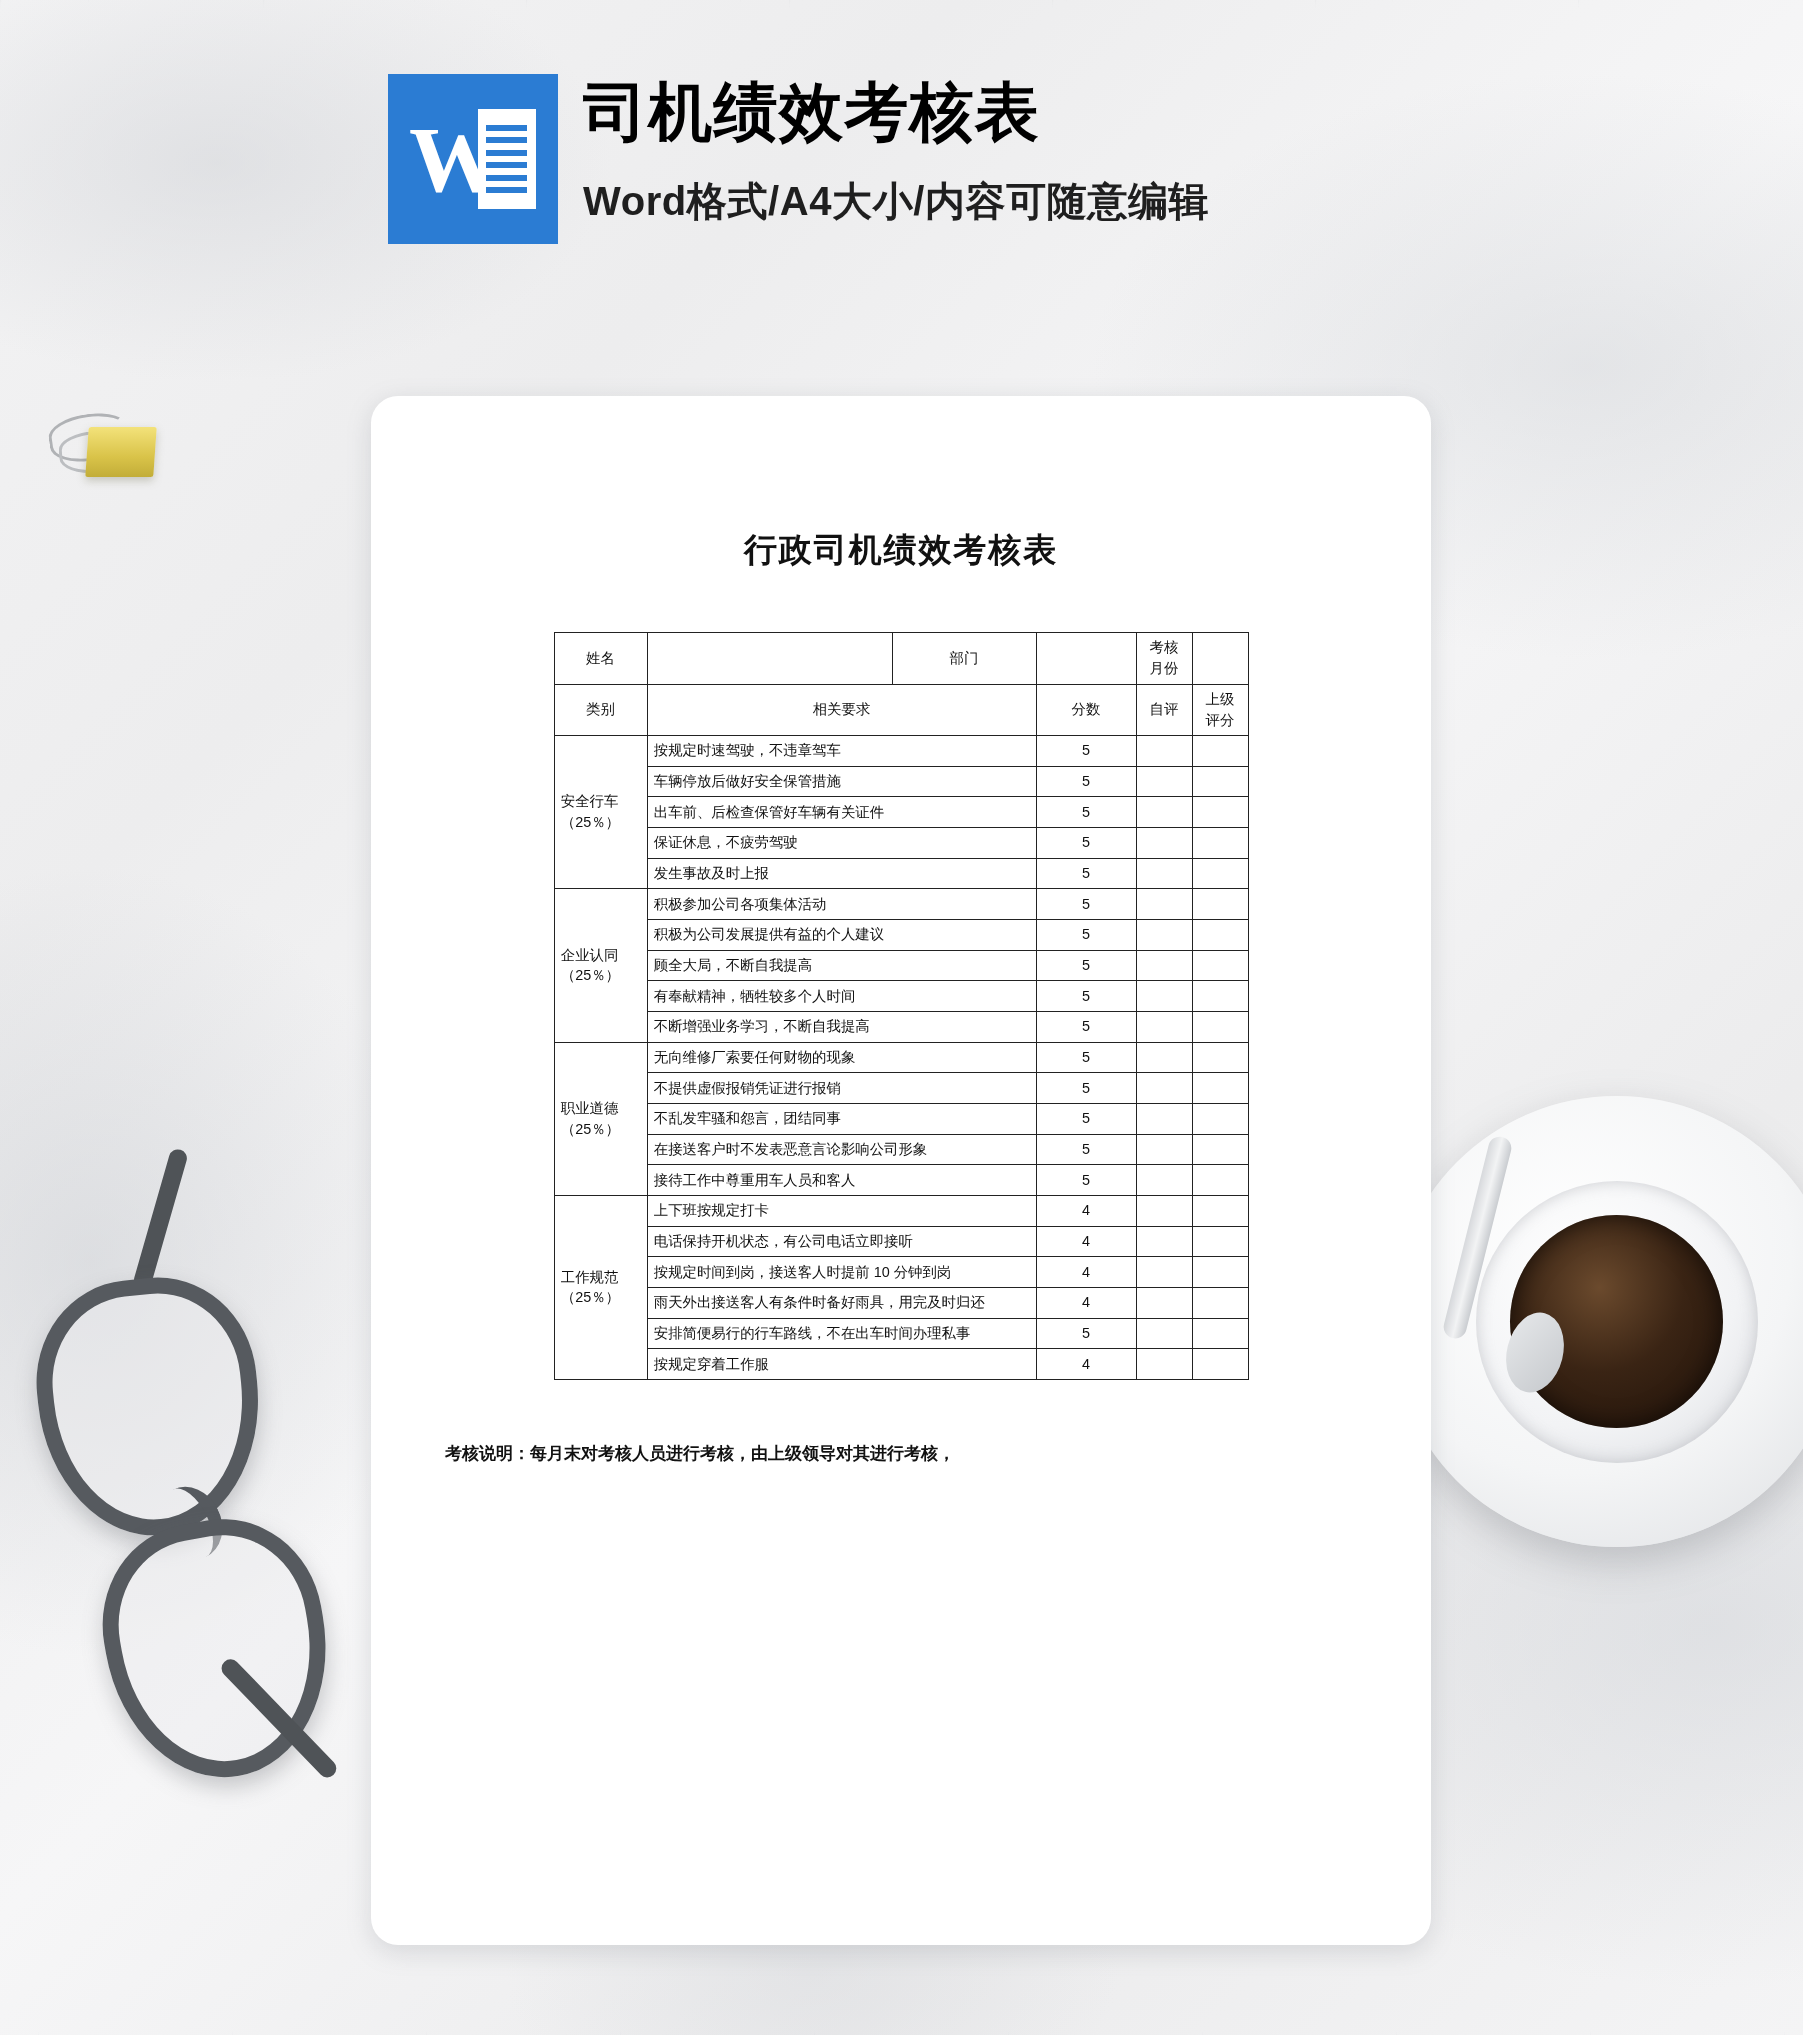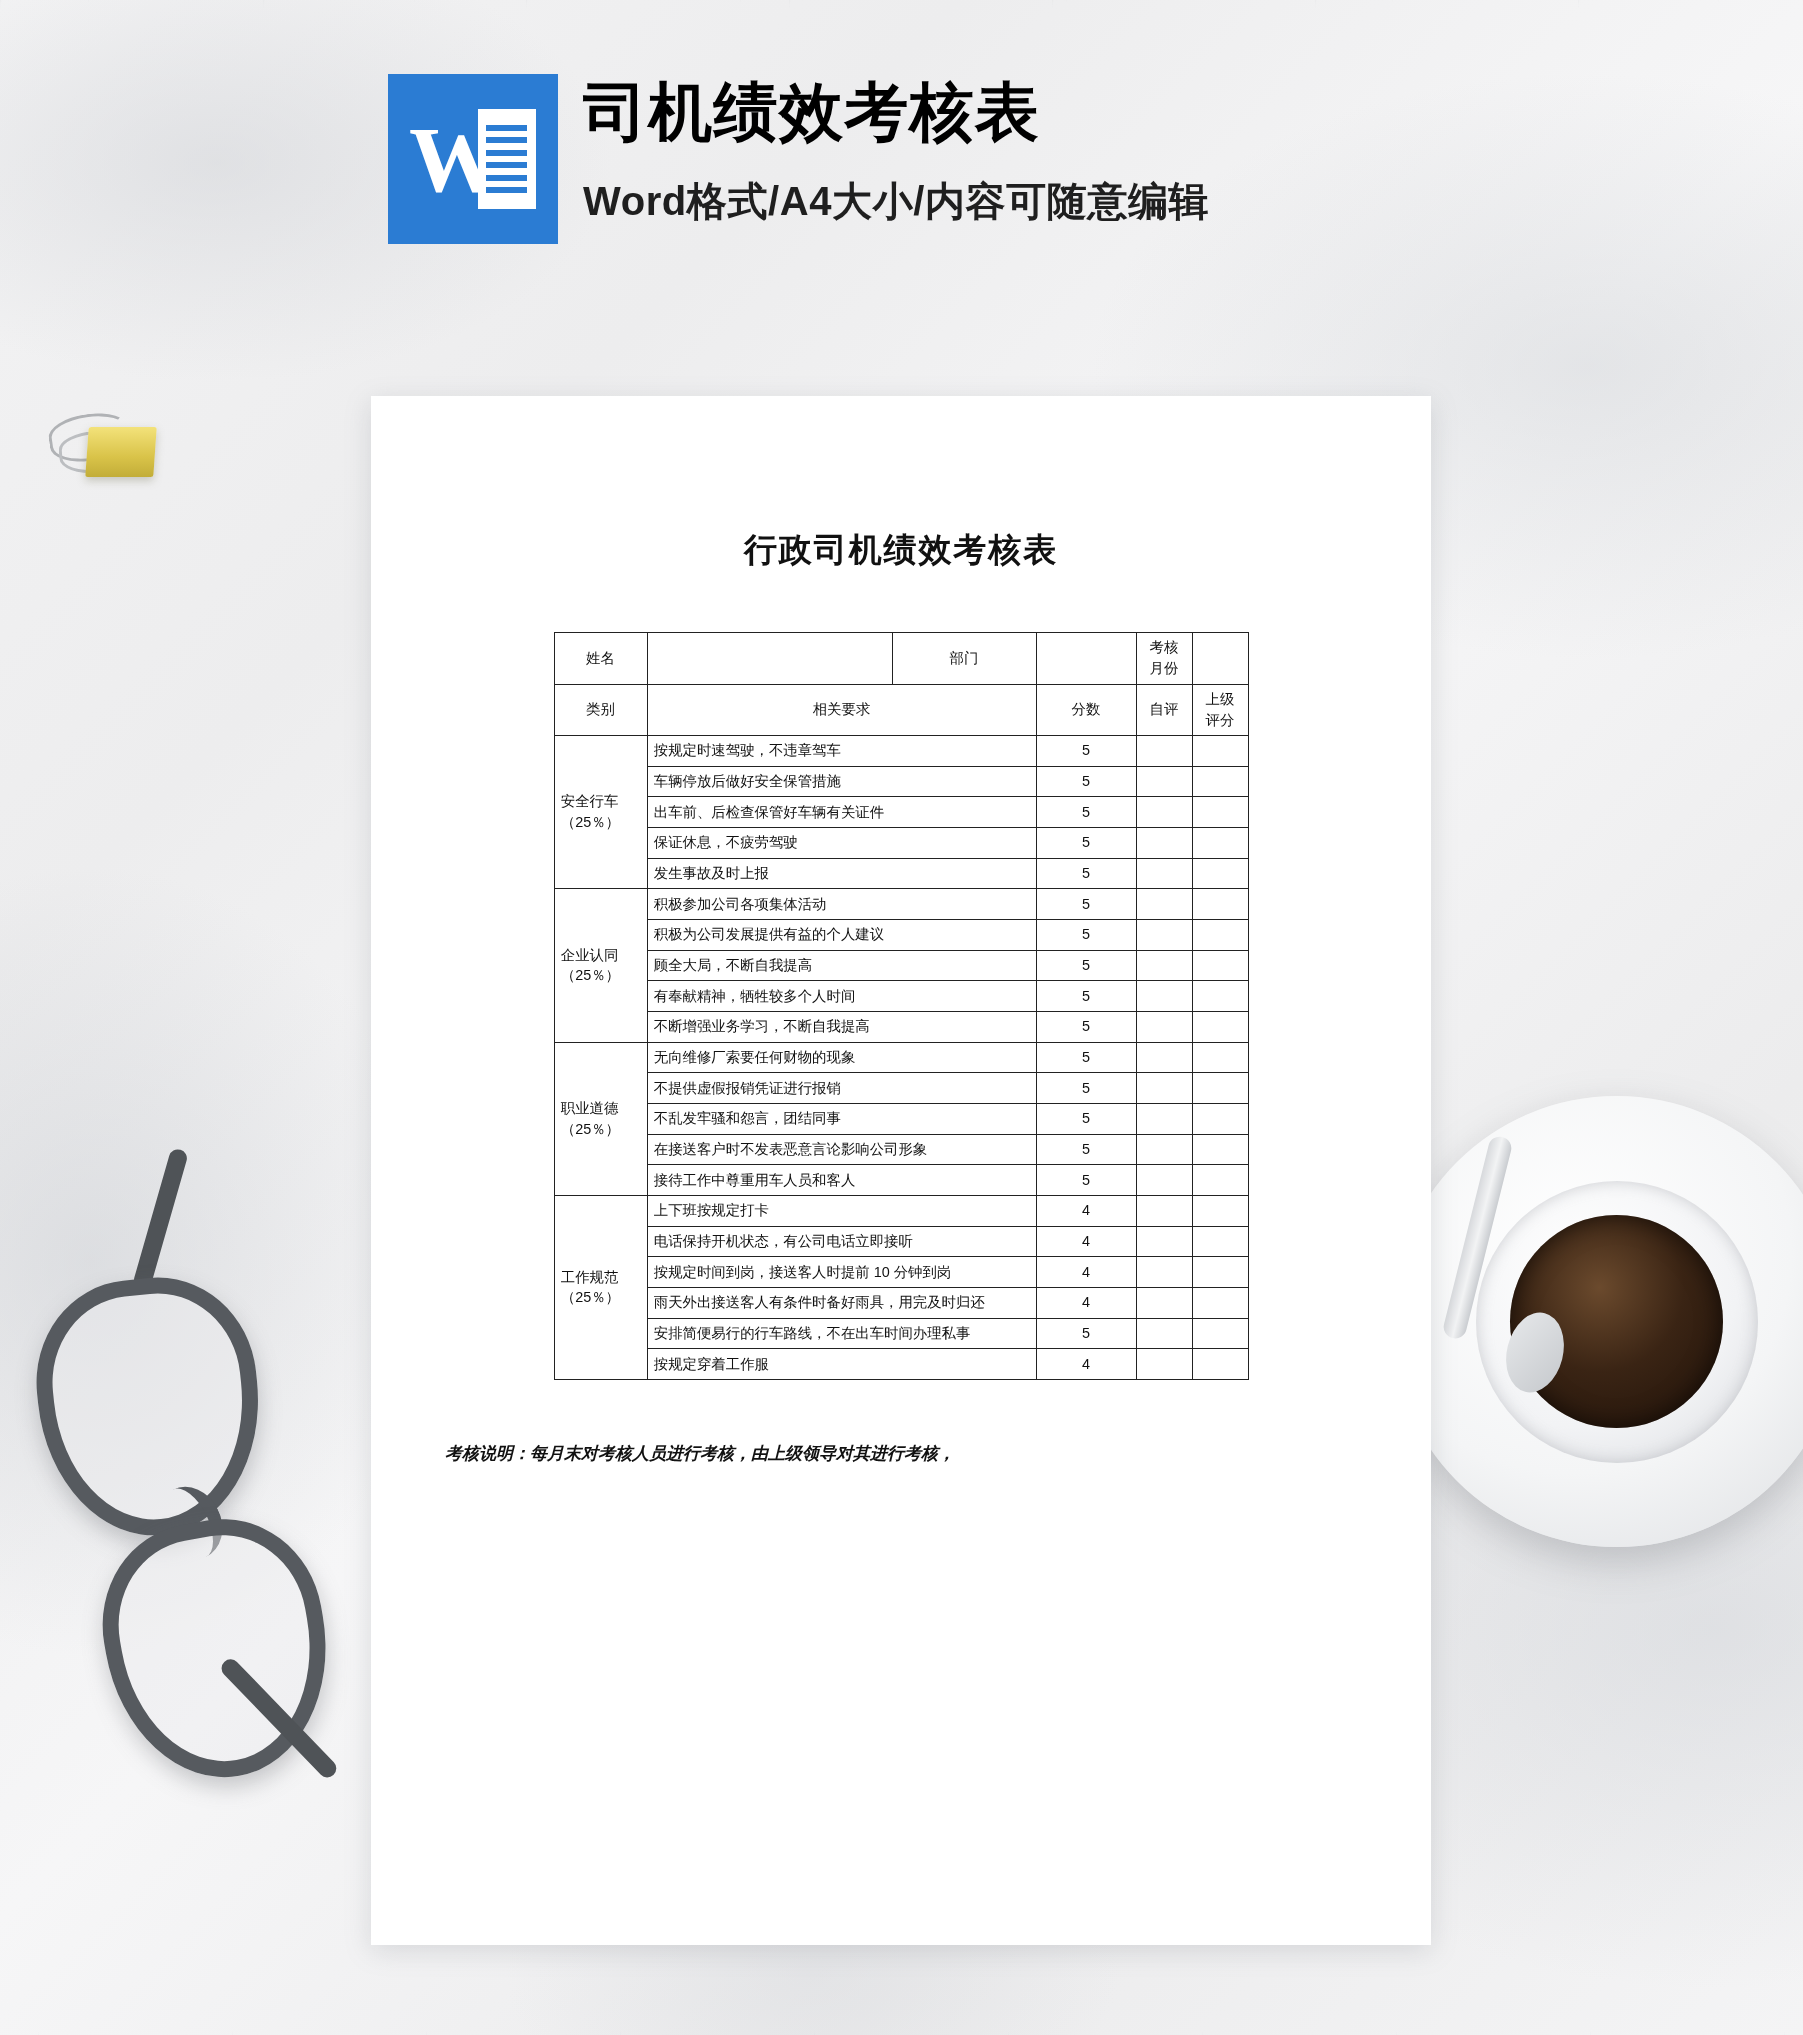--- a/index.html
+++ b/index.html
@@ -108,20 +108,21 @@
 
   
   .paper {
     position: absolute;
     left: 371px;
     top: 396px;
     width: 1060px;
     height: 1549px;
     background: #ffffff;
     box-shadow: 0 6.3px 25px rgba(120,124,130,0.22);
+    border-radius: 27px;
   }
   .doc-title {
     text-align: center;
     font-size: 33px;
     font-weight: bold;
     color: #111111;
     margin-top: 132px;
     letter-spacing: 1.9px;
   }
 
@@ -151,21 +152,20 @@
   td.c-score { text-align: center; font-size: 15.7px; }
   td.blank { }
 
   .note {
     margin: 54px 0 0 74px;
     width: 739px;
     font-size: 17px;
     font-weight: bold;
     color: #111111;
     line-height: 2.3;
-    font-style: italic;
   }
 
   
   .clip {
     position: absolute;
     left: 38px;
     top: 406px;
     width: 132px;
     height: 81px;
   }

